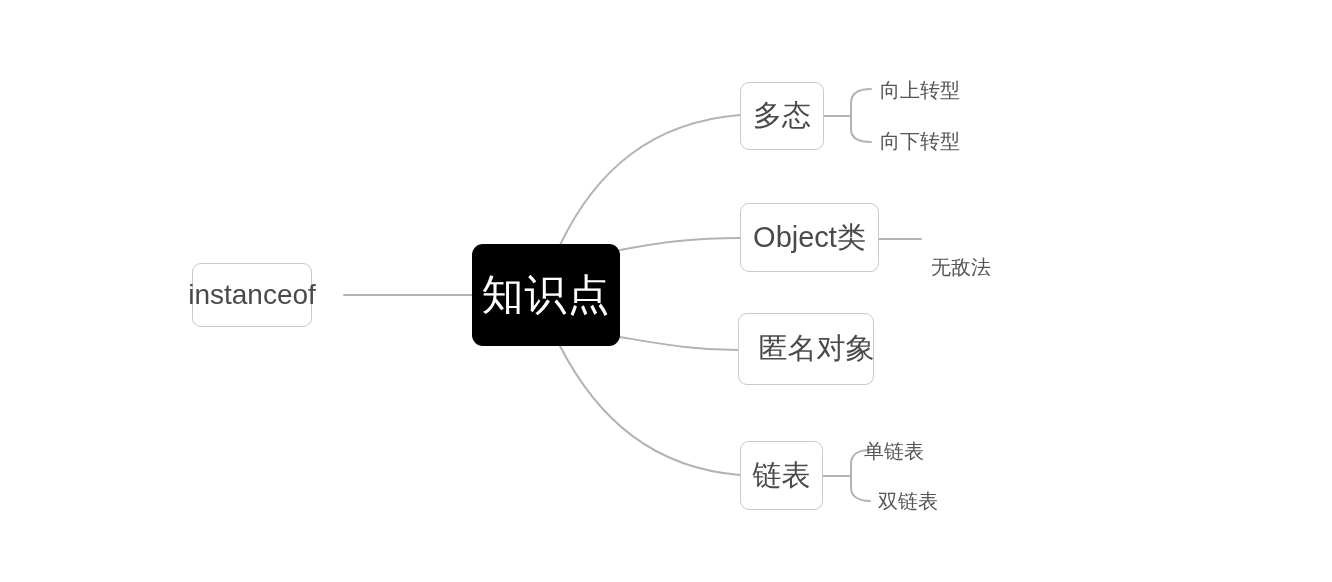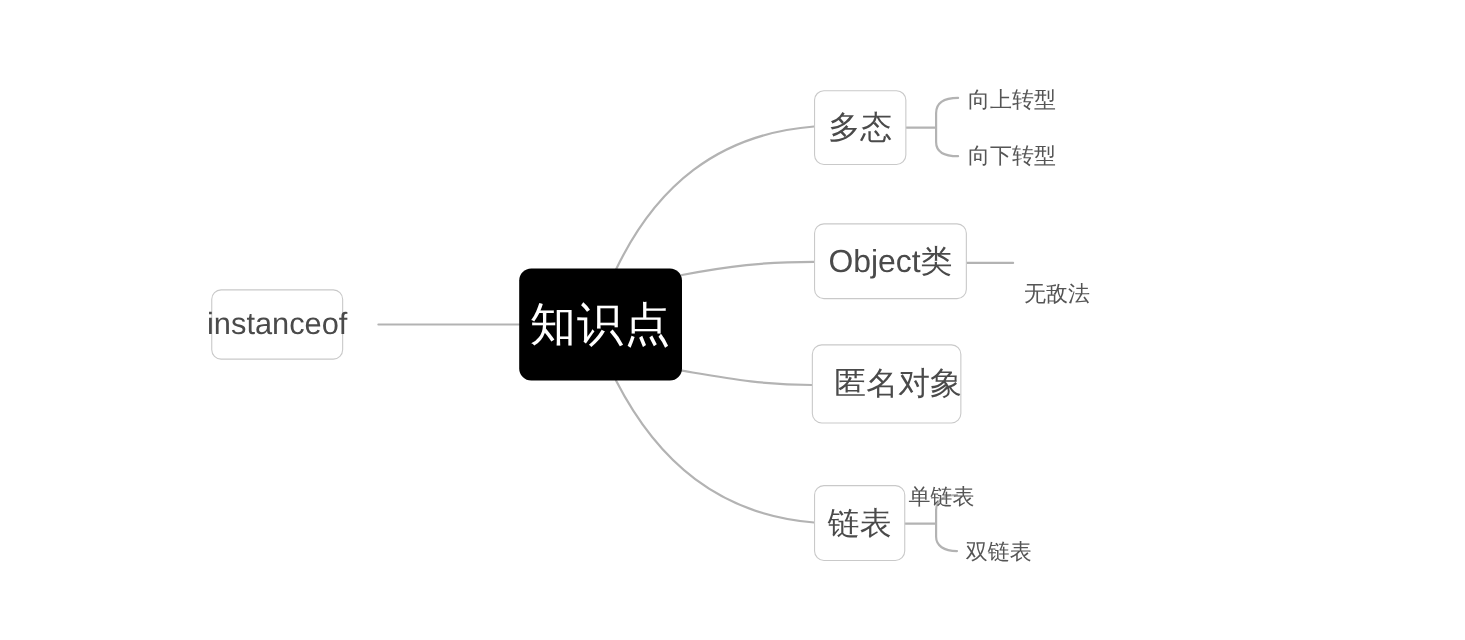--- a/index.html
+++ b/index.html
@@ -64,21 +64,21 @@
     align-items: center;
     height: 28px;
     color: #555555;
     font-size: 20px;
     white-space: nowrap;
     cursor: default;
   }
   .sub-upcast    { left: 880px; top: 76px; font-family: Liberation Serif, serif; }
   .sub-downcast  { left: 880px; top: 127px; }
   .sub-wudifa    { left: 931px; top: 226px; margin-top: 27px; }
-  .sub-single    { left: 826px; top: 437px; }
+  .sub-single    { left: 864px; top: 437px; }
   .sub-double    { left: 878px; top: 487px; }
 </style>
 </head>
 <body>
 
 <div class="canvas">
 
   <svg class="connector-layer" width="1332" height="582" viewBox="0 0 1332 582" fill="none" stroke="#b3b3b3" stroke-width="2" stroke-linecap="round">
 
     <path d="M344 295 H472"></path>

